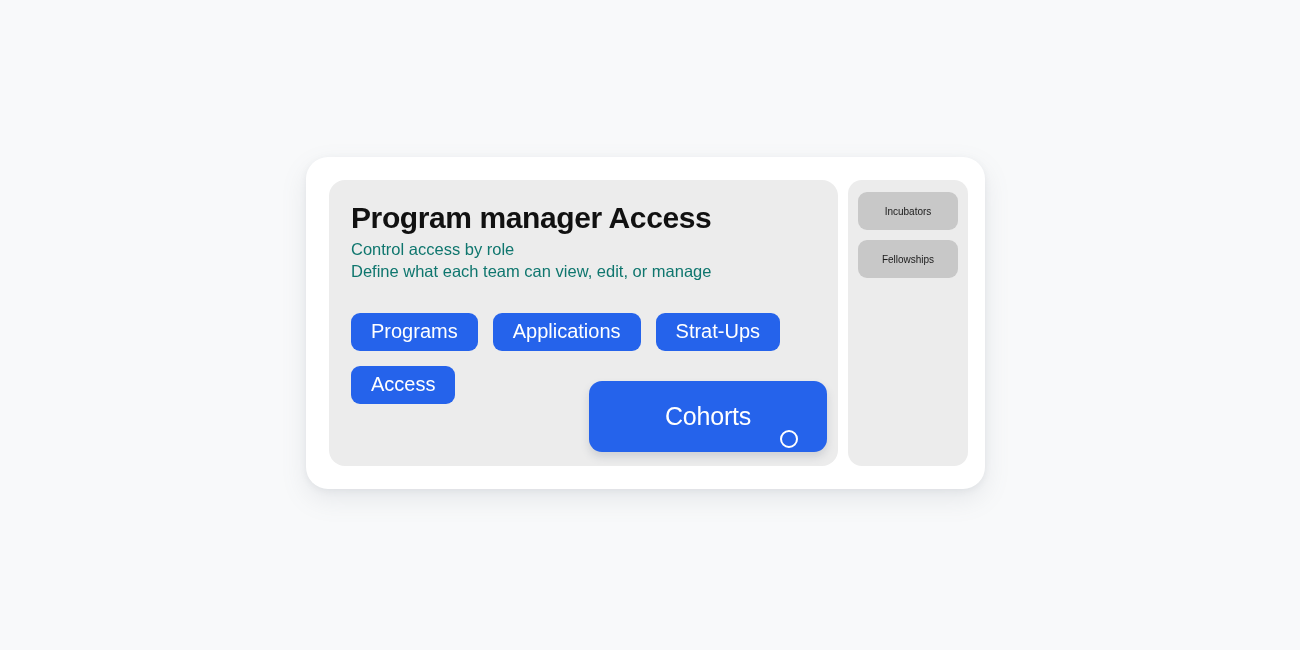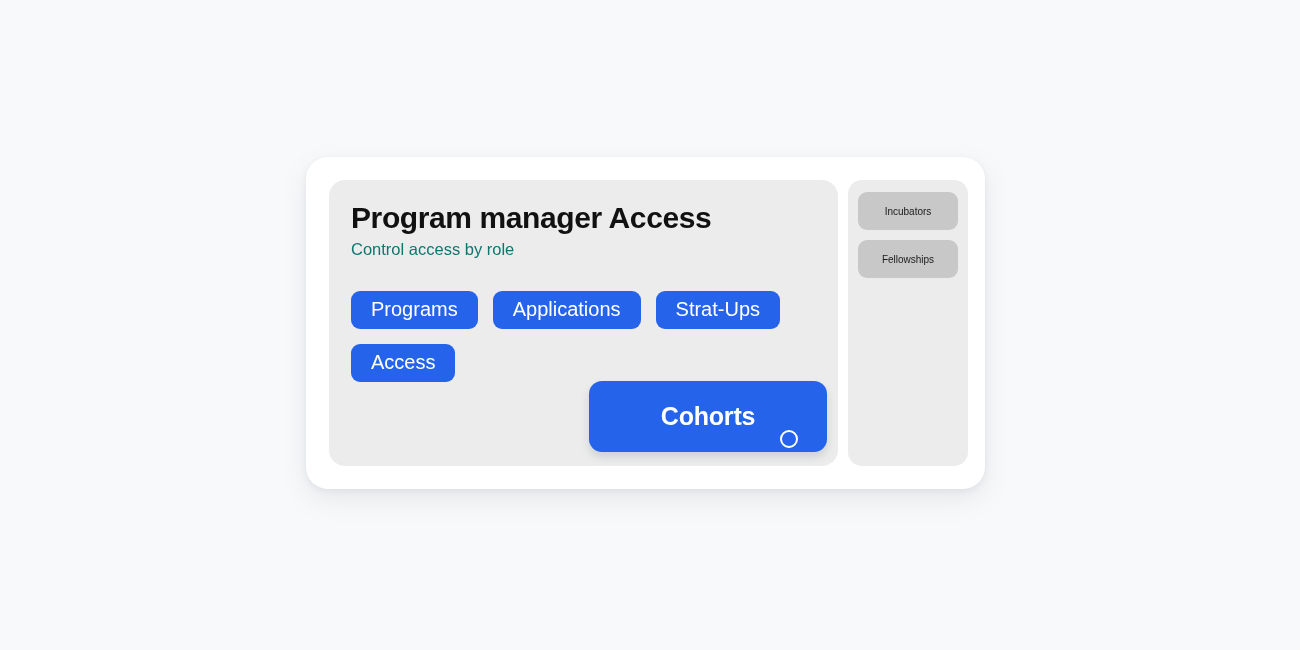--- a/index.html
+++ b/index.html
@@ -93,21 +93,21 @@
     left: 260px;
     top: 201px;
     width: 238px;
     height: 71px;
     background: #2563eb;
     color: #ffffff;
     border: none;
     border-radius: 13px;
     font-family: "Liberation Sans", sans-serif;
     font-size: 25px;
-    font-weight: bold;
+    font-weight: normal;
     letter-spacing: -0.2px;
     display: flex;
     align-items: center;
     justify-content: center;
     cursor: pointer;
     box-shadow: 0 5px 9px rgba(90,100,120,0.20);
     box-sizing: border-box;
   }
   #cursor-ring {
     position: absolute;
@@ -152,20 +152,21 @@
 </style>
 </head>
 <body>
 
 <div id="outer-card">
 
   <div id="main-panel">
 
     <div id="page-title">Program manager Access</div>
     <div class="subtitle-line">Control access by role</div>
+    <div class="subtitle-line">Define what each team can view, edit, or manage</div>
 
     <div id="chip-rows">
       <div class="chip-row">
         <button class="role-chip">Programs</button>
         <button class="role-chip">Applications</button>
         <button class="role-chip">Strat-Ups</button>
       </div>
       <div class="chip-row">
         <button class="role-chip">Access</button>
       </div>

